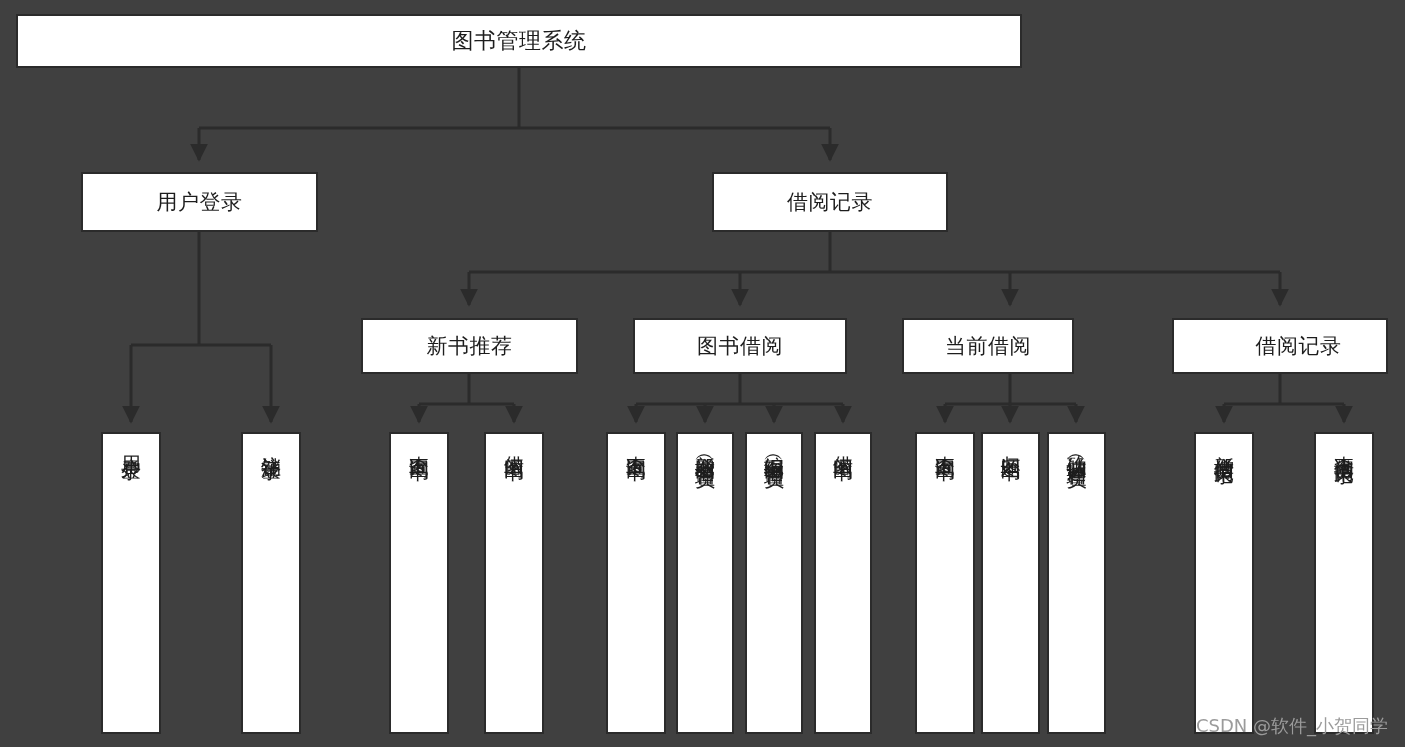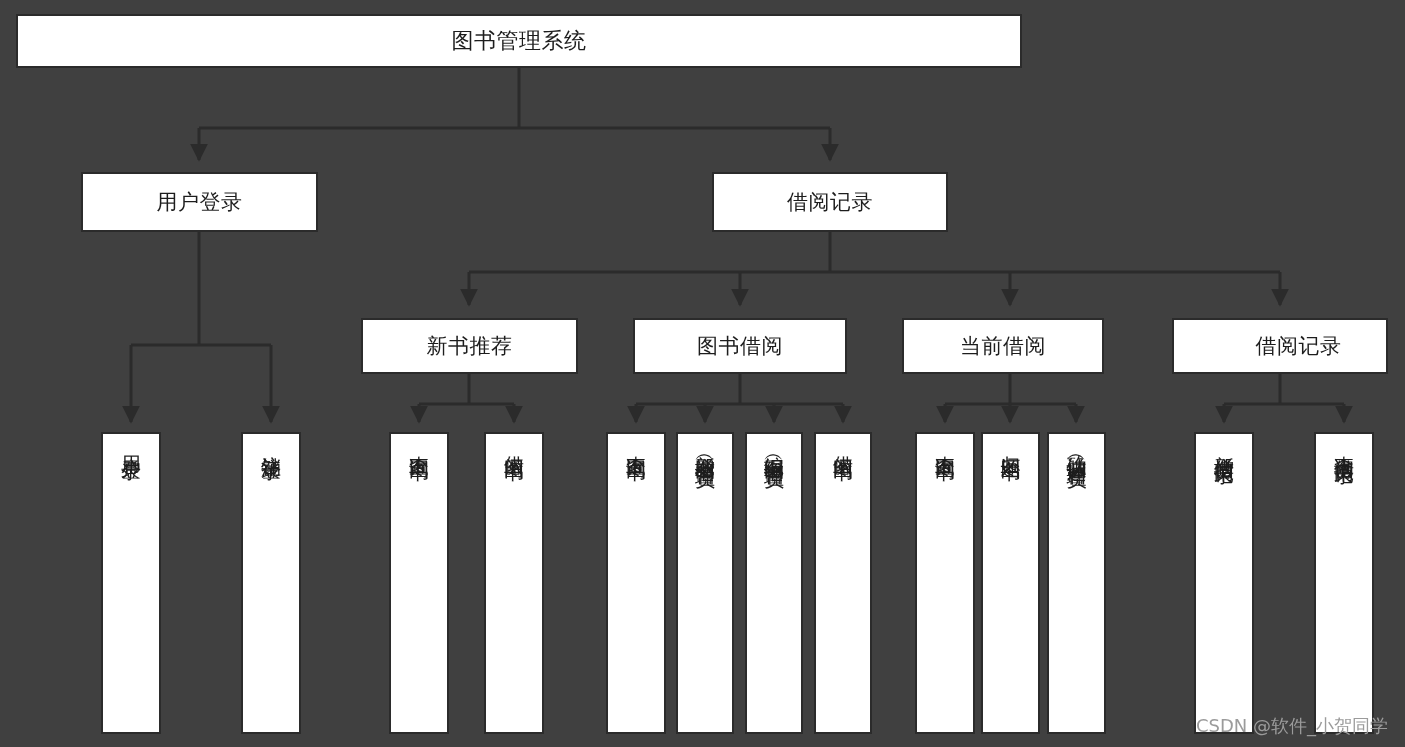--- a/index.html
+++ b/index.html
@@ -139,21 +139,21 @@
   <div class="node horiz" style="left:712px; top:172px; width:236px; height:60px;">
     <span class="label">借阅记录</span>
   </div>
 
   <div class="node horiz" style="left:361px; top:318px; width:217px; height:56px;">
     <span class="label">新书推荐</span>
   </div>
   <div class="node horiz" style="left:633px; top:318px; width:214px; height:56px;">
     <span class="label">图书借阅</span>
   </div>
-  <div class="node horiz" style="left:902px; top:318px; width:202px; height:56px;">
+  <div class="node horiz" style="left:902px; top:318px; width:172px; height:56px;">
     <span class="label">当前借阅</span>
   </div>
   <div class="node horiz" style="left:1172px; top:318px; width:216px; height:56px;padding-left:37px;">
     <span class="label">借阅记录</span>
   </div>
 
   <div class="node vert leaf-tall" style="left:101px; top:432px; width:60px; height:302px;">
     <span class="label">用户登录</span>
   </div>
   <div class="node vert leaf-tall" style="left:241px; top:432px; width:60px; height:302px;">

